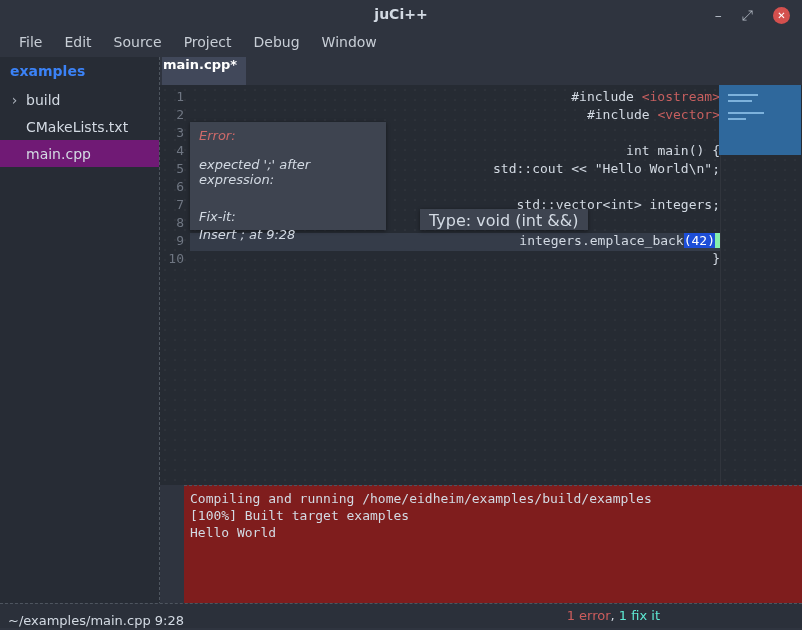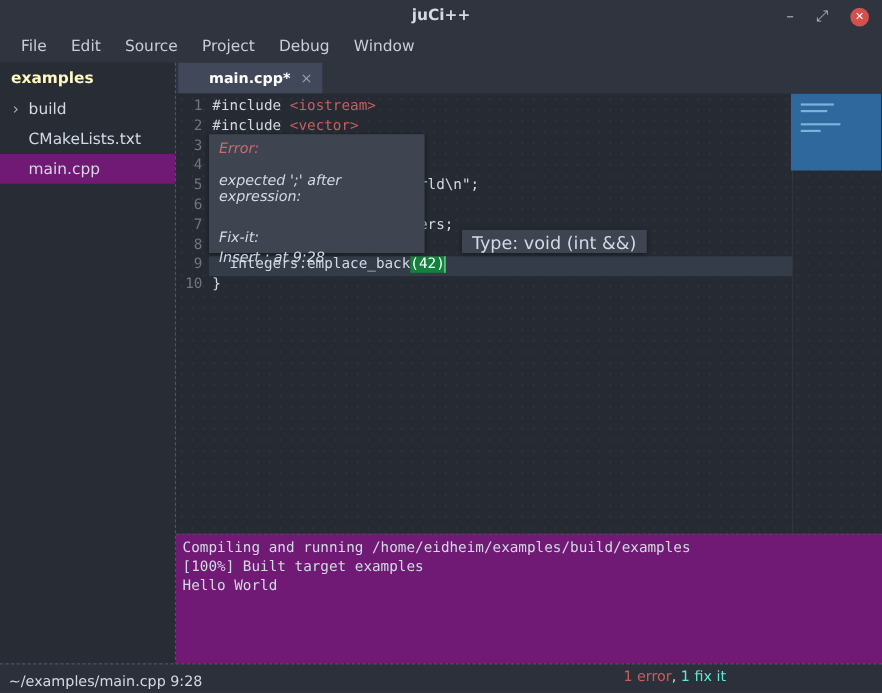--- a/index.html
+++ b/index.html
@@ -14,61 +14,61 @@
   .btn-min, .btn-max { color:#aeb5bf; font-size:14px; line-height:14px; cursor:default; }
   .btn-close { width:17px; height:17px; border-radius:50%; background:#d4504e; color:#fff; font-size:10px; display:flex; align-items:center; justify-content:center; }
 
   
   .menubar { position:absolute; top:30px; left:0; right:0; height:27px; display:flex; align-items:flex-start; padding-left:8px; }
   .menu-item { color:#c8ced6; font-size:14px; padding:4px 11px; }
 
   
   .main { position:absolute; top:57px; left:0; right:0; bottom:25px; display:flex; }
   .sidebar { width:160px; background:#272c35; border-right:1px dashed #4e555f; display:flex; flex-direction:column; }
-  .sidebar-header { color:#fef9c3; font-size:14px; font-weight:bold; padding:6px 10px 7px 10px; }
+  .sidebar-header { color:#3b82f6; font-size:14px; font-weight:bold; padding:6px 10px 7px 10px; }
   .tree-item { height:27px; display:flex; align-items:center; padding-left:8px; gap:5px; color:#d3dae3; font-size:14px; }
   .tree-item.selected { background:#701a75; }
   .tree-icon { width:13px; color:#aab1bb; font-size:14px; text-align:center; }
 
   .right { flex:1; display:flex; flex-direction:column; position:relative; }
   .tabbar { height:28px; background:#2f343f; display:flex; align-items:stretch; padding-left:2px; }
-  .tab { background:#41485a; color:#ffffff; font-weight:bold; font-size:13px; padding:0 9px 0 28px; display:flex; align-items:center; gap:9px; }
+  .tab { background:#41485a; color:#ffffff; font-weight:bold; font-size:13px; padding:0 9px 0 1px; display:flex; align-items:center; gap:9px;flex-direction:column; }
   .tab-close { color:#9aa1ab; font-weight:normal; font-size:13px; }
 
   
   .editor { position:relative; height:400px; background-color:#262b33; display:flex;
             background-image: radial-gradient(rgba(255,255,255,0.035) 1px, transparent 1px);
             background-size:10px 10px; overflow:hidden; }
   .gutter { width:30px; padding-top:4px; }
   .line-num { height:18px; line-height:18px; text-align:right; padding-right:6px; color:#6f7682; font:13px "DejaVu Sans Mono", monospace; }
-  .code-col { padding-top:4px; width:530px; }
+  .code-col { padding-top:4px; width:530px;text-align:right; }
   .code-line { height:18px; line-height:18px; font:13px "DejaVu Sans Mono", monospace; color:#d3dae3; white-space:pre; padding-left:3px; }
   .code-line.current { background:#353c49; }
   .seg-plain { color:#d3dae3; }
   .seg-include { color:#c75f5f; }
-  .seg-bracket { background:#15803d; color:#ffffff; border-right:1px solid #86efac; }
+  .seg-bracket { background:#1d4ed8; color:#ffffff; border-right:5px solid #86efac; }
   .margin-line { position:absolute; left:560px; top:0; bottom:0; width:1px; background:rgba(255,255,255,0.05); }
 
   .minimap { position:absolute; right:1px; top:0; width:82px; height:70px; background:#2f689c; }
   .mm-bar { position:absolute; height:2px; background:#7db2dc; }
   .mm-bar.b1 { left:9px; top:9px;  width:30px; }
   .mm-bar.b2 { left:9px; top:15px; width:24px; }
   .mm-bar.b3 { left:9px; top:27px; width:36px; }
   .mm-bar.b4 { left:9px; top:33px; width:18px; }
 
   .tooltip-error { position:absolute; left:30px; top:37px; width:196px; height:108px; background:#3e4450;
                    color:#d3dae3; font-size:13px; padding:6px 9px; box-shadow:0 1px 4px rgba(0,0,0,0.45);font-style:italic; }
   .tt-error-title { color:#cd6a6a; margin-bottom:14px; }
   .tt-msg { margin-bottom:22px; }
   .tt-fix-title { margin-bottom:3px; }
   .tooltip-type { position:absolute; left:260px; top:124px; height:21px; background:#3e4450; color:#d3dae3;
                   font-size:16px; padding:2px 9px; box-shadow:0 1px 4px rgba(0,0,0,0.45); white-space:nowrap; }
 
   
-  .terminal { flex:1; background:#701a75; border-top:1px dashed #4e555f; padding:5px 6px; overflow:hidden; }
+  .terminal { flex:1; background:#7f1d1d; border-top:1px dashed #4e555f; padding:5px 6px; overflow:hidden;margin-left:24px; }
   .term-line { height:17px; line-height:17px; font:13px "DejaVu Sans Mono", monospace; color:#d3dae3; white-space:pre; }
 
   
   .statusbar { position:absolute; left:0; right:0; bottom:2px; height:25px; background:#2b303a; border-top:1px dashed #4e555f;
                display:flex; align-items:flex-end; padding:0 8px; font-size:13px; color:#d3dae3; }
   .status-right { position:absolute; right:142px; top:4px; }
   .status-error { color:#cc5c5c; }
   .status-fixit { color:#5eead4; }
 </style>
 </head>

